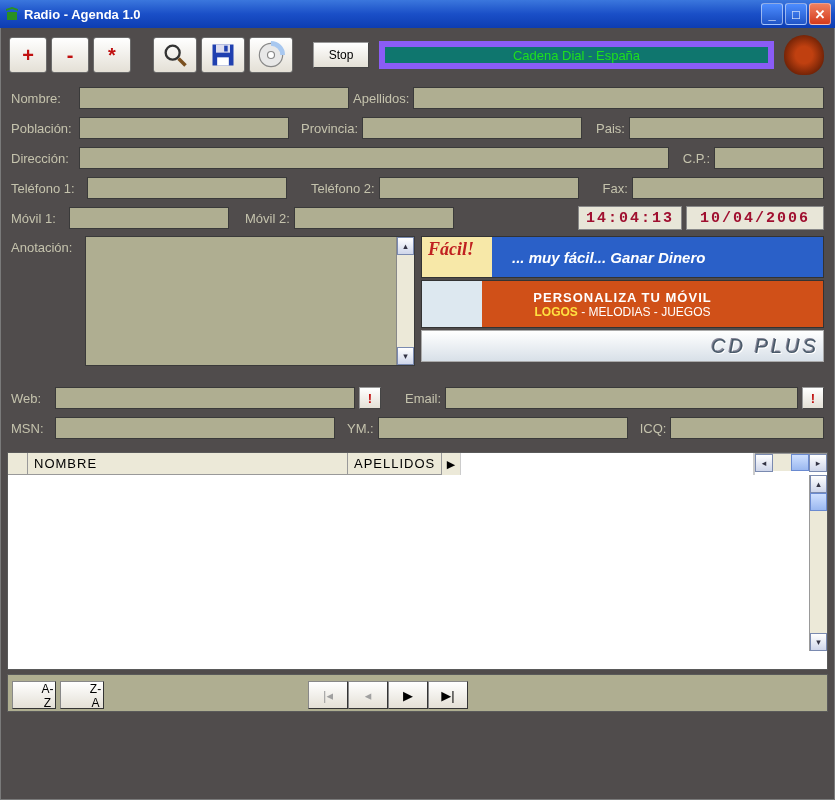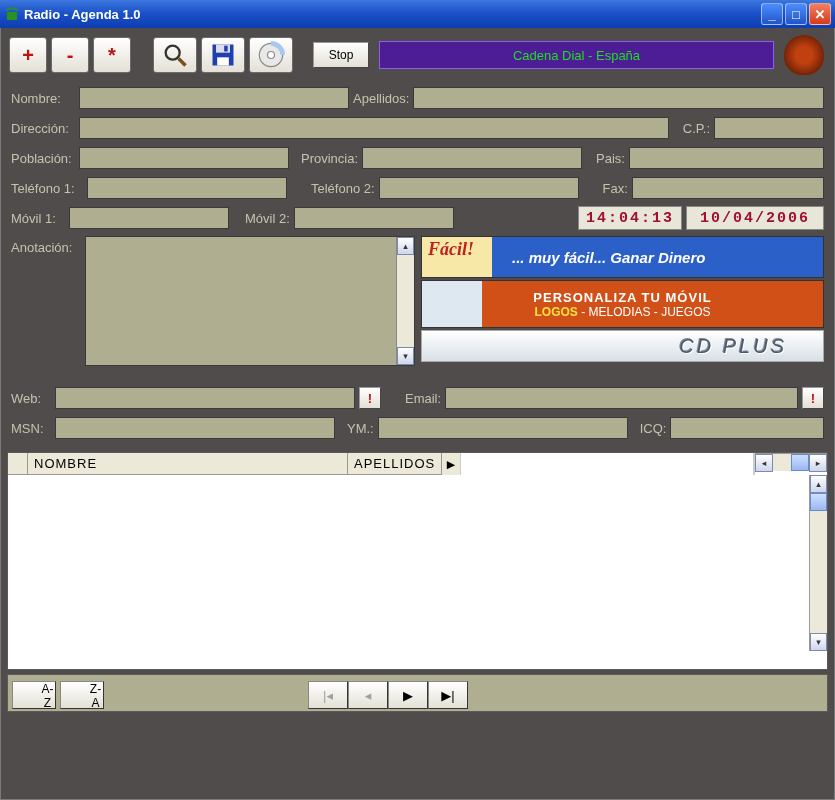--- a/index.html
+++ b/index.html
@@ -17,21 +17,21 @@
   .window-body { background: #504c4c; padding: 4px; height: 772px; border: 1px solid #7a7a7a; border-top: none; }
   
   
   .toolbar { display: flex; align-items: center; gap: 4px; height: 48px; padding: 4px 2px 6px 2px; }
   .tool-group { display: flex; gap: 4px; padding: 2px; }
   .tool-btn { width: 44px; height: 36px; background: linear-gradient(#fff,#e4e0d6); border: 1px solid #6b6b6b; border-radius: 3px; display: flex; align-items: center; justify-content: center; font-size: 20px; cursor: pointer; }
   .tool-btn.small { width: 38px; }
   .tool-btn svg { width: 28px; height: 28px; }
   .toolbar .sep { width: 10px; }
   .stop-btn { width: 56px; height: 26px; background: linear-gradient(#fff,#e4e0d6); border: 1px outset #999; font-size: 12px; cursor: pointer; }
-  .radio-display { flex: 1; height: 28px; background: #4c1d95; color: #1ee01e; font-size: 13px; display: flex; align-items: center; justify-content: center; border: 1px solid #8b5cf6; margin: 16px 6px; }
+  .radio-display { flex: 1; height: 28px; background: #0f766e; color: #1ee01e; font-size: 13px; display: flex; align-items: center; justify-content: center; border: 6px solid #8b5cf6; margin: 16px 6px; }
   .radio-logo { width: 40px; height: 40px; background: radial-gradient(circle,#c04010 30%,#401000 100%); border-radius: 50% 50% 45% 45%; position: relative; margin-right: 4px; }
   
   
   .form-area { padding: 6px 6px 2px 6px; }
   .form-row { display: flex; align-items: center; gap: 4px; margin-bottom: 6px; height: 24px; }
   .lbl { color: #c5c3ad; font-size: 13px; white-space: nowrap; }
   .field { height: 22px; background: #afae91; border: 1px solid #3a3a3a; flex-shrink: 0; }
   input.field, textarea.field { outline: none; padding: 2px 4px; font: inherit; }
   
   .time-box, .date-box { height: 24px; background: #e8e6d8; border: 1px solid #888; font-family: 'Courier New', monospace; font-size: 15px; font-weight: bold; color: #a01030; display: flex; align-items: center; justify-content: center; letter-spacing: 2px; }
@@ -45,21 +45,21 @@
   .sbtn { height: 18px; background: linear-gradient(#fff,#cfd6ea); border: 1px solid #7a8ab0; display: flex; align-items: center; justify-content: center; font-size: 9px; color: #334; }
   
   .ads { flex: 1; display: flex; flex-direction: column; gap: 2px; }
   .ad1 { height: 42px; background: linear-gradient(to right,#f7e8a8 0,#f7e8a8 70px,#2a60c8 70px); display: flex; align-items: center; position: relative; color: #fff; font-style: italic; font-weight: bold; font-size: 15px; padding-left: 90px; border:1px solid #333; }
   .ad1 .facil { position: absolute; left: 6px; top: 2px; font-family: cursive; font-size: 18px; color: #c02020; font-style: italic; }
   .ad1 .facil::after { content:"!"; color:#c02020;}
   .ad2 { height: 48px; background: linear-gradient(to right,#dde8f0 0,#dde8f0 60px,#d05018 60px,#d05018 100%); position: relative; display: flex; flex-direction: column; justify-content: center; align-items: center; color:#fff; border:1px solid #333; }
   .ad2 .t1 { font-weight: bold; font-size: 13px; letter-spacing: 1px; }
   .ad2 .t2 { font-size: 12px; }
   .ad2 .t2 .lg { color:#ffe040; font-weight:bold; }
-  .ad3 { height: 32px; background: linear-gradient(#fff,#d8e0e8); display: flex; align-items: center; justify-content: flex-end; padding-right: 36px; font-family: 'Arial Black', sans-serif; font-size: 20px; color: #4a5a6a; font-style: italic; letter-spacing: 3px; border:1px solid #aaa; text-shadow: 1px 1px 0 #fff, -1px -1px 0 #889; }
+  .ad3 { height: 32px; background: linear-gradient(#fff,#d8e0e8); display: flex; align-items: center; justify-content: flex-end; padding-right: 4px; font-family: 'Arial Black', sans-serif; font-size: 20px; color: #4a5a6a; font-style: italic; letter-spacing: 3px; border:1px solid #aaa; text-shadow: 1px 1px 0 #fff, -1px -1px 0 #889; }
   
   .bang-btn { width: 22px; height: 22px; background: linear-gradient(#fff,#e4e0d6); border: 1px outset #999; color: #c01010; font-weight: bold; font-size: 13px; cursor: pointer; display:flex;align-items:center;justify-content:center; }
   
   
   .grid-wrap { background: #fff; border: 1px solid #5a5a5a; margin: 4px 2px 2px 2px; height: 218px; position: relative; display:flex; flex-direction:row; }
   .grid-header { display: flex; height: 22px; background: #ece9d8; border-bottom: 1px solid #999; }
   .gh-cell { border-right: 1px solid #999; padding: 2px 6px; font-size: 13px; letter-spacing: 1px; display:flex; align-items:center; }
   .gh-sel { width: 20px; background: #ece9d8; }
   .grid-body { flex:1; overflow:hidden; position:relative; }
   .grow { display:flex; height:22px; }
@@ -136,33 +136,33 @@
   <div class="form-area">
 
     <div class="form-row">
       <span class="lbl" style="width:64px">Nombre:</span>
       <input class="field" style="width: 270px;">
       <span class="lbl" style="margin-left:0">Apellidos:</span>
       <input class="field" style="flex: 1 1 0%;">
     </div>
 
     <div class="form-row">
-      <span class="lbl" style="width:64px">Dirección:</span>
-      <input class="field" style="flex: 1 1 0%;">
-      <span class="lbl" style="margin-left:10px">C.P.:</span>
-      <input class="field" style="width: 110px;">
-    </div>
-
-    <div class="form-row">
       <span class="lbl" style="width:64px">Población:</span>
       <input class="field" style="width: 210px;">
       <span class="lbl" style="margin-left:8px">Provincia:</span>
       <input class="field" style="width: 220px;">
       <span class="lbl" style="margin-left:10px">Pais:</span>
       <input class="field" style="flex: 1 1 0%;">
+    </div>
+
+    <div class="form-row">
+      <span class="lbl" style="width:64px">Dirección:</span>
+      <input class="field" style="flex: 1 1 0%;">
+      <span class="lbl" style="margin-left:10px">C.P.:</span>
+      <input class="field" style="width: 110px;">
     </div>
 
     <div class="form-row">
       <span class="lbl" style="width:72px">Teléfono 1:</span>
       <input class="field" style="width: 200px;">
       <span class="lbl" style="margin-left:20px">Teléfono 2:</span>
       <input class="field" style="width: 200px;">
       <span class="lbl" style="margin-left:20px">Fax:</span>
       <input class="field" style="flex: 1 1 0%;">
     </div>

